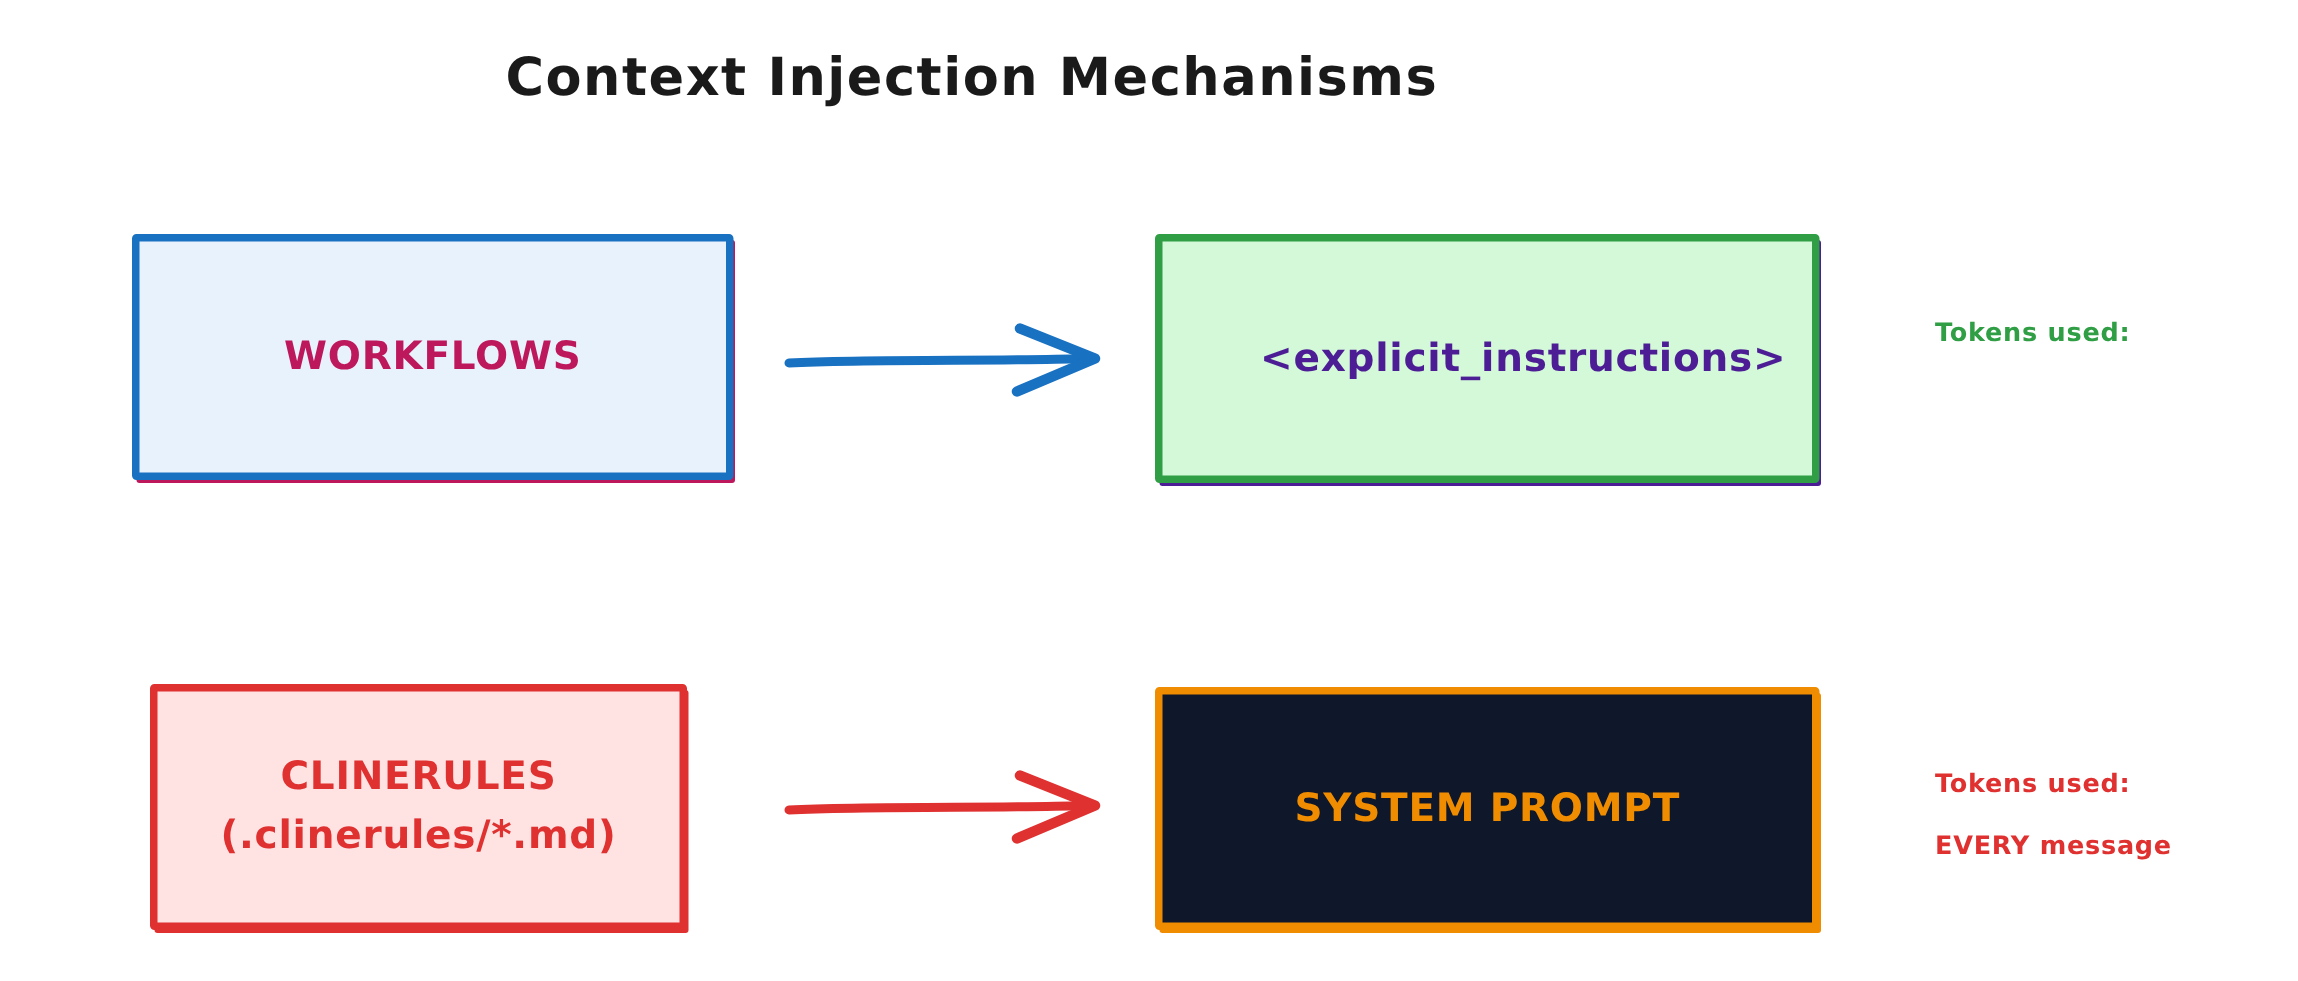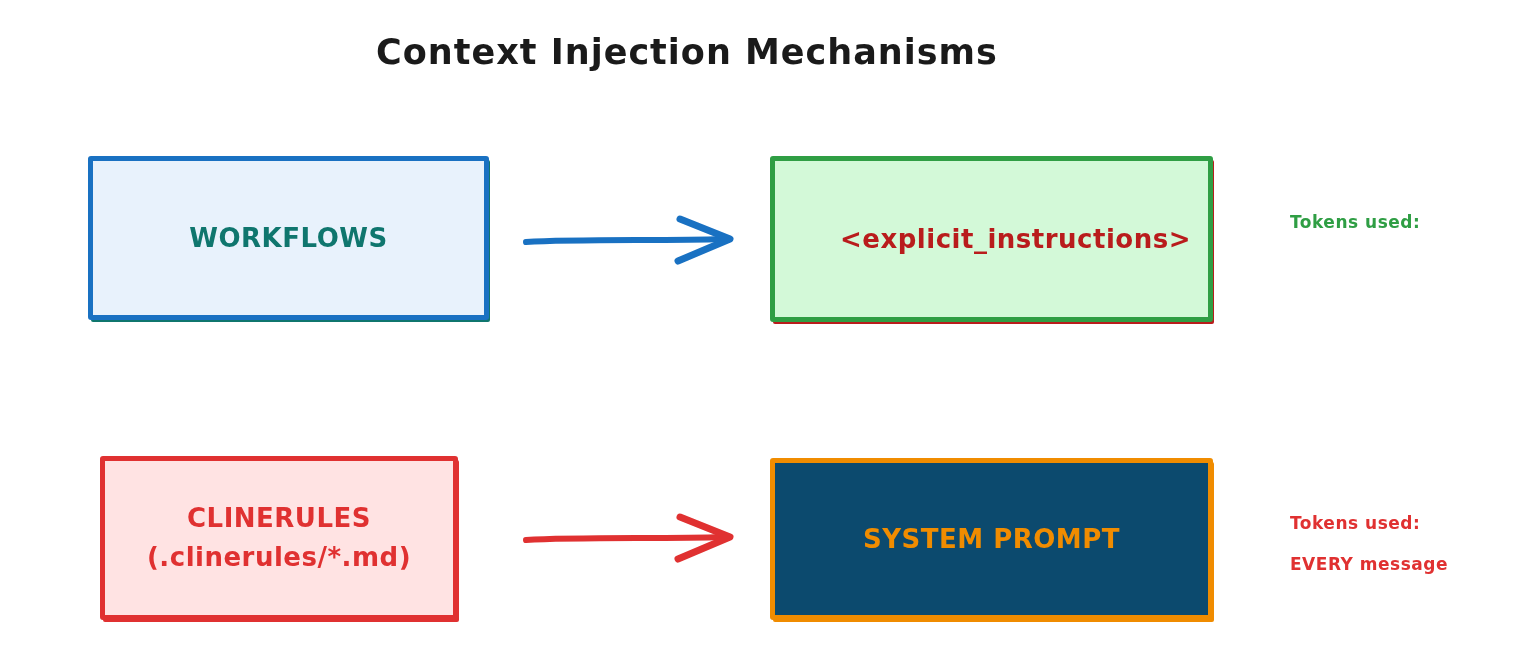--- a/index.html
+++ b/index.html
@@ -13,21 +13,21 @@
     height: 654px;
     background: #ffffff;
     font-family: "DejaVu Sans", "Liberation Sans", sans-serif;
     overflow: hidden;
   }
   .title {
     position: absolute;
     left: 337px;
     top: 32px;
     width: 700px;
-    text-align: center;
+    text-align: left;
     font-size: 35px;
     font-weight: bold;
     letter-spacing: 1px;
     white-space: nowrap;
   }
   .box {
     position: absolute;
     box-sizing: border-box;
     border: 5px solid;
     border-radius: 3px;
@@ -72,48 +72,48 @@
   .note-top    { top: 202px; }
   .note-bottom { top: 503px; }
 </style>
 </head>
 <body>
 
 <div class="canvas">
 
   <div class="title" style="color: rgb(26, 26, 26);">Context Injection Mechanisms</div>
 
-  <div class="box box-workflows" style="border-color: rgb(25, 113, 194); background-color: rgb(232, 242, 252); color: #0f766e;">
+  <div class="box box-workflows" style="border-color: rgb(25, 113, 194); background-color: rgb(232, 242, 252); color: #be185d;">
     <span class="line">WORKFLOWS</span>
   </div>
 
   <svg class="arrow arrow-top" viewBox="0 0 220 64" style="color: rgb(25, 113, 194);">
     <path d="M6 34 C 60 31, 150 33, 202 31" stroke="currentColor" stroke-width="6" fill="none" stroke-linecap="round"></path>
     <path d="M160 11 L 210 31 L 158 53" stroke="currentColor" stroke-width="7" fill="none" stroke-linecap="round" stroke-linejoin="round"></path>
   </svg>
 
-  <div class="box box-explicit" style="border-color: rgb(47, 158, 68); background-color: rgb(211, 249, 216); color: #b91c1c; padding-left: 48px;">
+  <div class="box box-explicit" style="border-color: rgb(47, 158, 68); background-color: rgb(211, 249, 216); color: #4c1d95; padding-left: 48px;">
     <span class="line">&lt;explicit_instructions&gt;</span>
   </div>
 
   <div class="note note-top" style="color: rgb(47, 158, 68);">
     <div>Tokens used:</div>
   </div>
 
   <div class="box box-clinerules" style="border-color: rgb(224, 49, 49); background-color: rgb(255, 227, 227); color: rgb(224, 49, 49);">
     <span class="line">CLINERULES</span>
     <span class="line">(.clinerules/*.md)</span>
   </div>
 
   <svg class="arrow arrow-bottom" viewBox="0 0 220 64" style="color: rgb(224, 49, 49);">
     <path d="M6 34 C 60 31, 150 33, 202 31" stroke="currentColor" stroke-width="6" fill="none" stroke-linecap="round"></path>
     <path d="M160 11 L 210 31 L 158 53" stroke="currentColor" stroke-width="7" fill="none" stroke-linecap="round" stroke-linejoin="round"></path>
   </svg>
 
-  <div class="box box-system" style="border-color: rgb(240, 140, 0); background-color: #0c4a6e; color: rgb(240, 140, 0);">
+  <div class="box box-system" style="border-color: rgb(240, 140, 0); background-color: #0f172a; color: rgb(240, 140, 0);">
     <span class="line">SYSTEM PROMPT</span>
   </div>
 
   <div class="note note-bottom" style="color: rgb(224, 49, 49);">
     <div>Tokens used:</div>
     <div>EVERY message</div>
   </div>
 
 </div>
 

